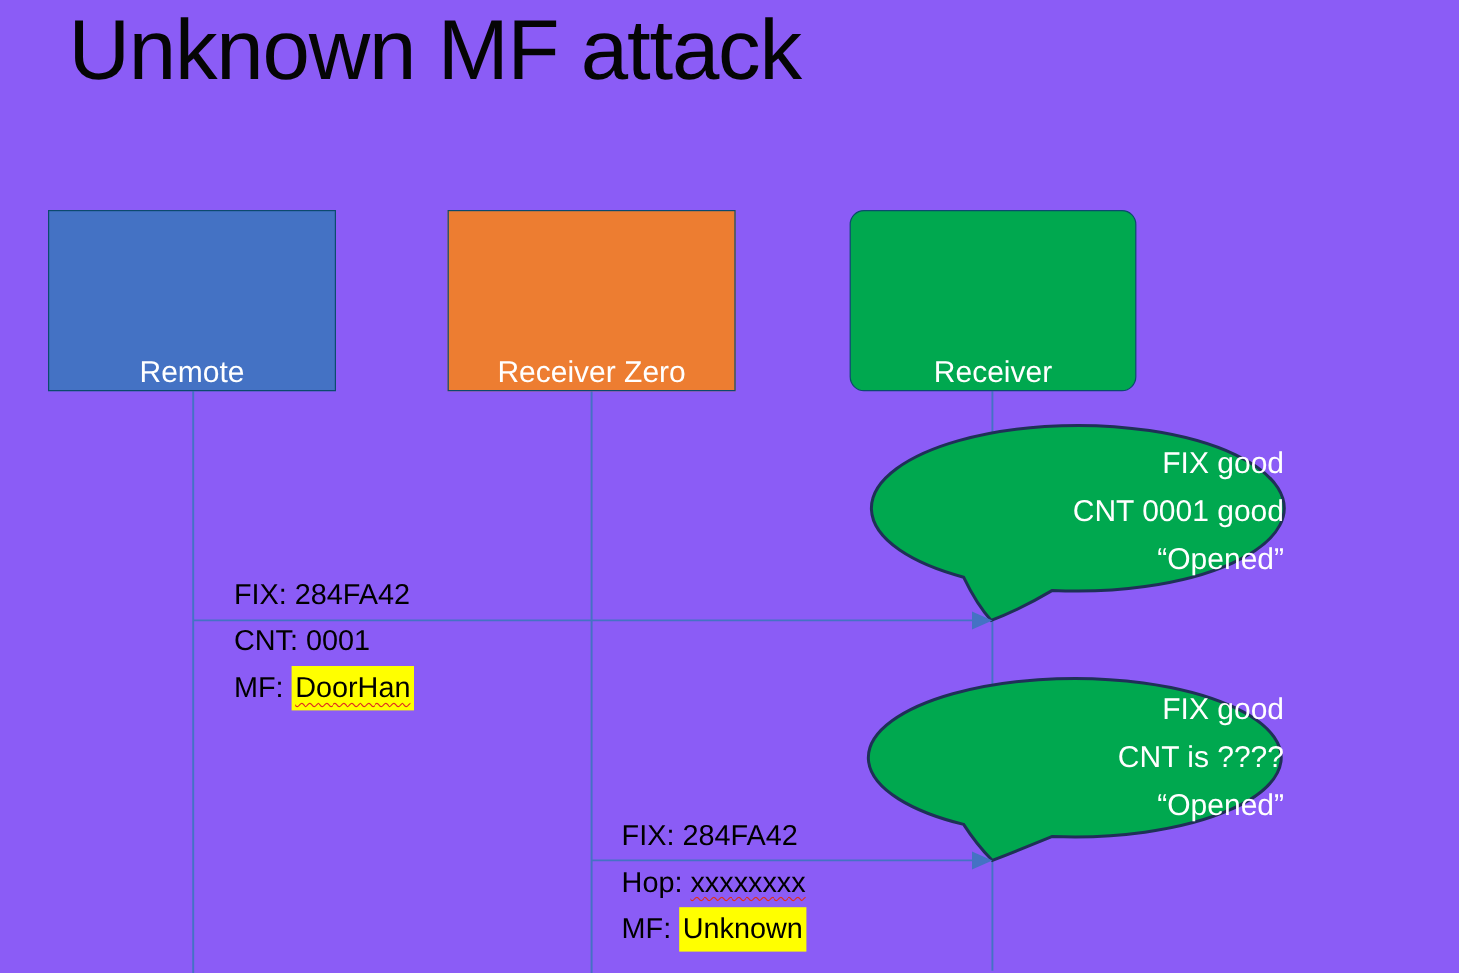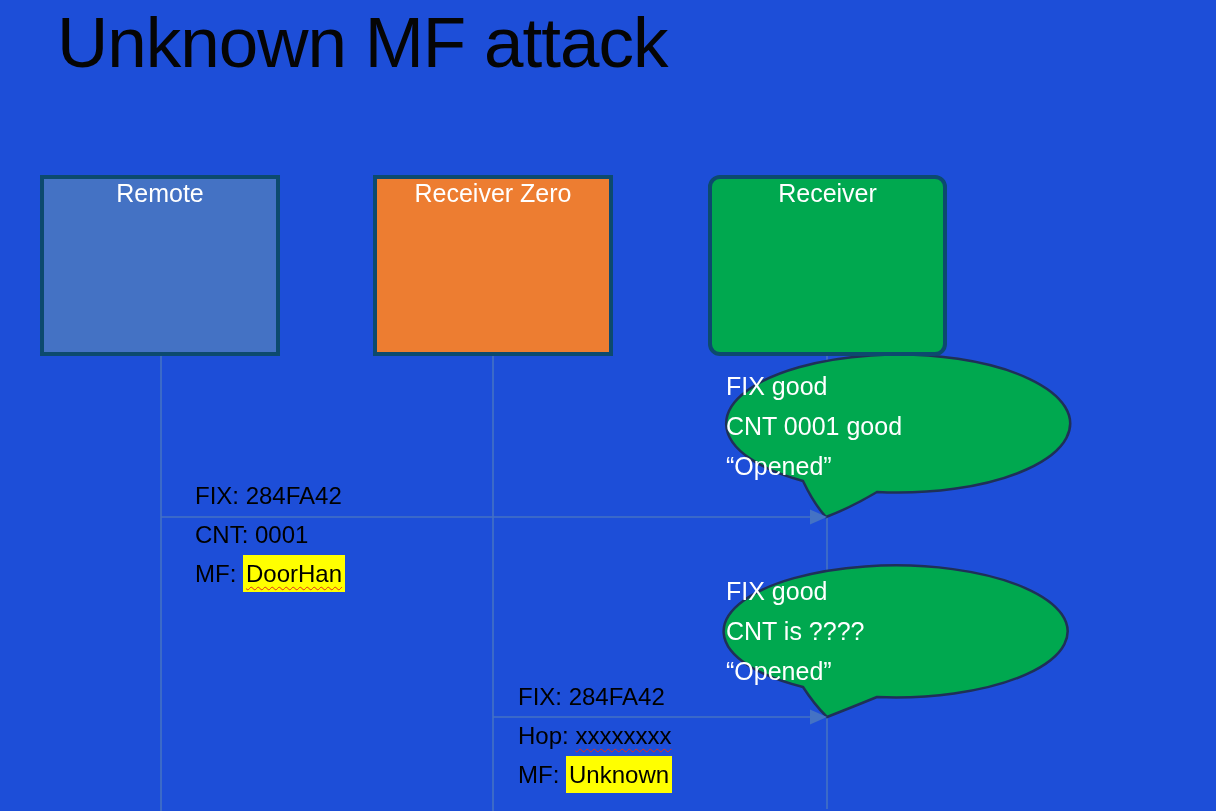--- a/index.html
+++ b/index.html
@@ -1,50 +1,50 @@
 <!DOCTYPE html>
 <html><head>
 <meta charset="utf-8">
 <style>
   html,body{margin:0;padding:0;background:#fff;}
   #canvas{
-    position:relative;width:1216px;height:811px;background:#1d4ed8;
+    position:relative;width:1216px;height:811px;background:#8b5cf6;
     font-family:"Liberation Sans",sans-serif;overflow:hidden;
   }
   #diagram-svg{position:absolute;left:0;top:0;z-index:1;}
   .slide-title{
     position:absolute;left:57px;top:2px;z-index:2;
     font-size:71px;font-weight:300;letter-spacing:-1px;color:#050505;
     white-space:nowrap;
   }
   .actor{
-    position:absolute;top:175px;width:240px;height:181px;z-index:2;
-    border:4px solid #0c4a6e;box-sizing:border-box;
-    display:flex;align-items:flex-start;justify-content:center;
+    position:absolute;top:175px;width:240px;height:151px;z-index:2;
+    border:1px solid #0c4a6e;box-sizing:border-box;
+    display:flex;align-items:flex-end;justify-content:center;
     color:#ffffff;font-size:25px;
   }
   .actor-remote{left:40px;background:#4472c4;}
   .actor-flipper{left:373px;background:#ed7d31;}
   .actor-receiver{left:708px;width:239px;background:#00a84f;border-radius:12px;}
   .msg{
     position:absolute;z-index:2;font-size:24px;color:#000;
     white-space:nowrap;
   }
   .msg .line{height:39px;line-height:39px;margin-left:20px;}
   .msg-1{left:175px;top:476px;}
   .msg-2{left:498px;top:677px;}
   .hl{background:#ffff00;padding:5px 3px;}
   .wavy{
     text-decoration-line:underline;text-decoration-style:wavy;
     text-decoration-color:#e0301e;text-decoration-thickness:1px;
     text-underline-offset:4px;
   }
   .callout-text{
     position:absolute;left:726px;width:344px;z-index:2;
-    color:#ffffff;font-size:25px;text-align:left;
+    color:#ffffff;font-size:25px;text-align:right;
   }
   .callout-text .line{height:40px;line-height:40px;}
   .callout-1{top:366px;}
   .callout-2{top:571px;}
 </style>
 </head>
 <body>
 
 <div id="canvas">
 

